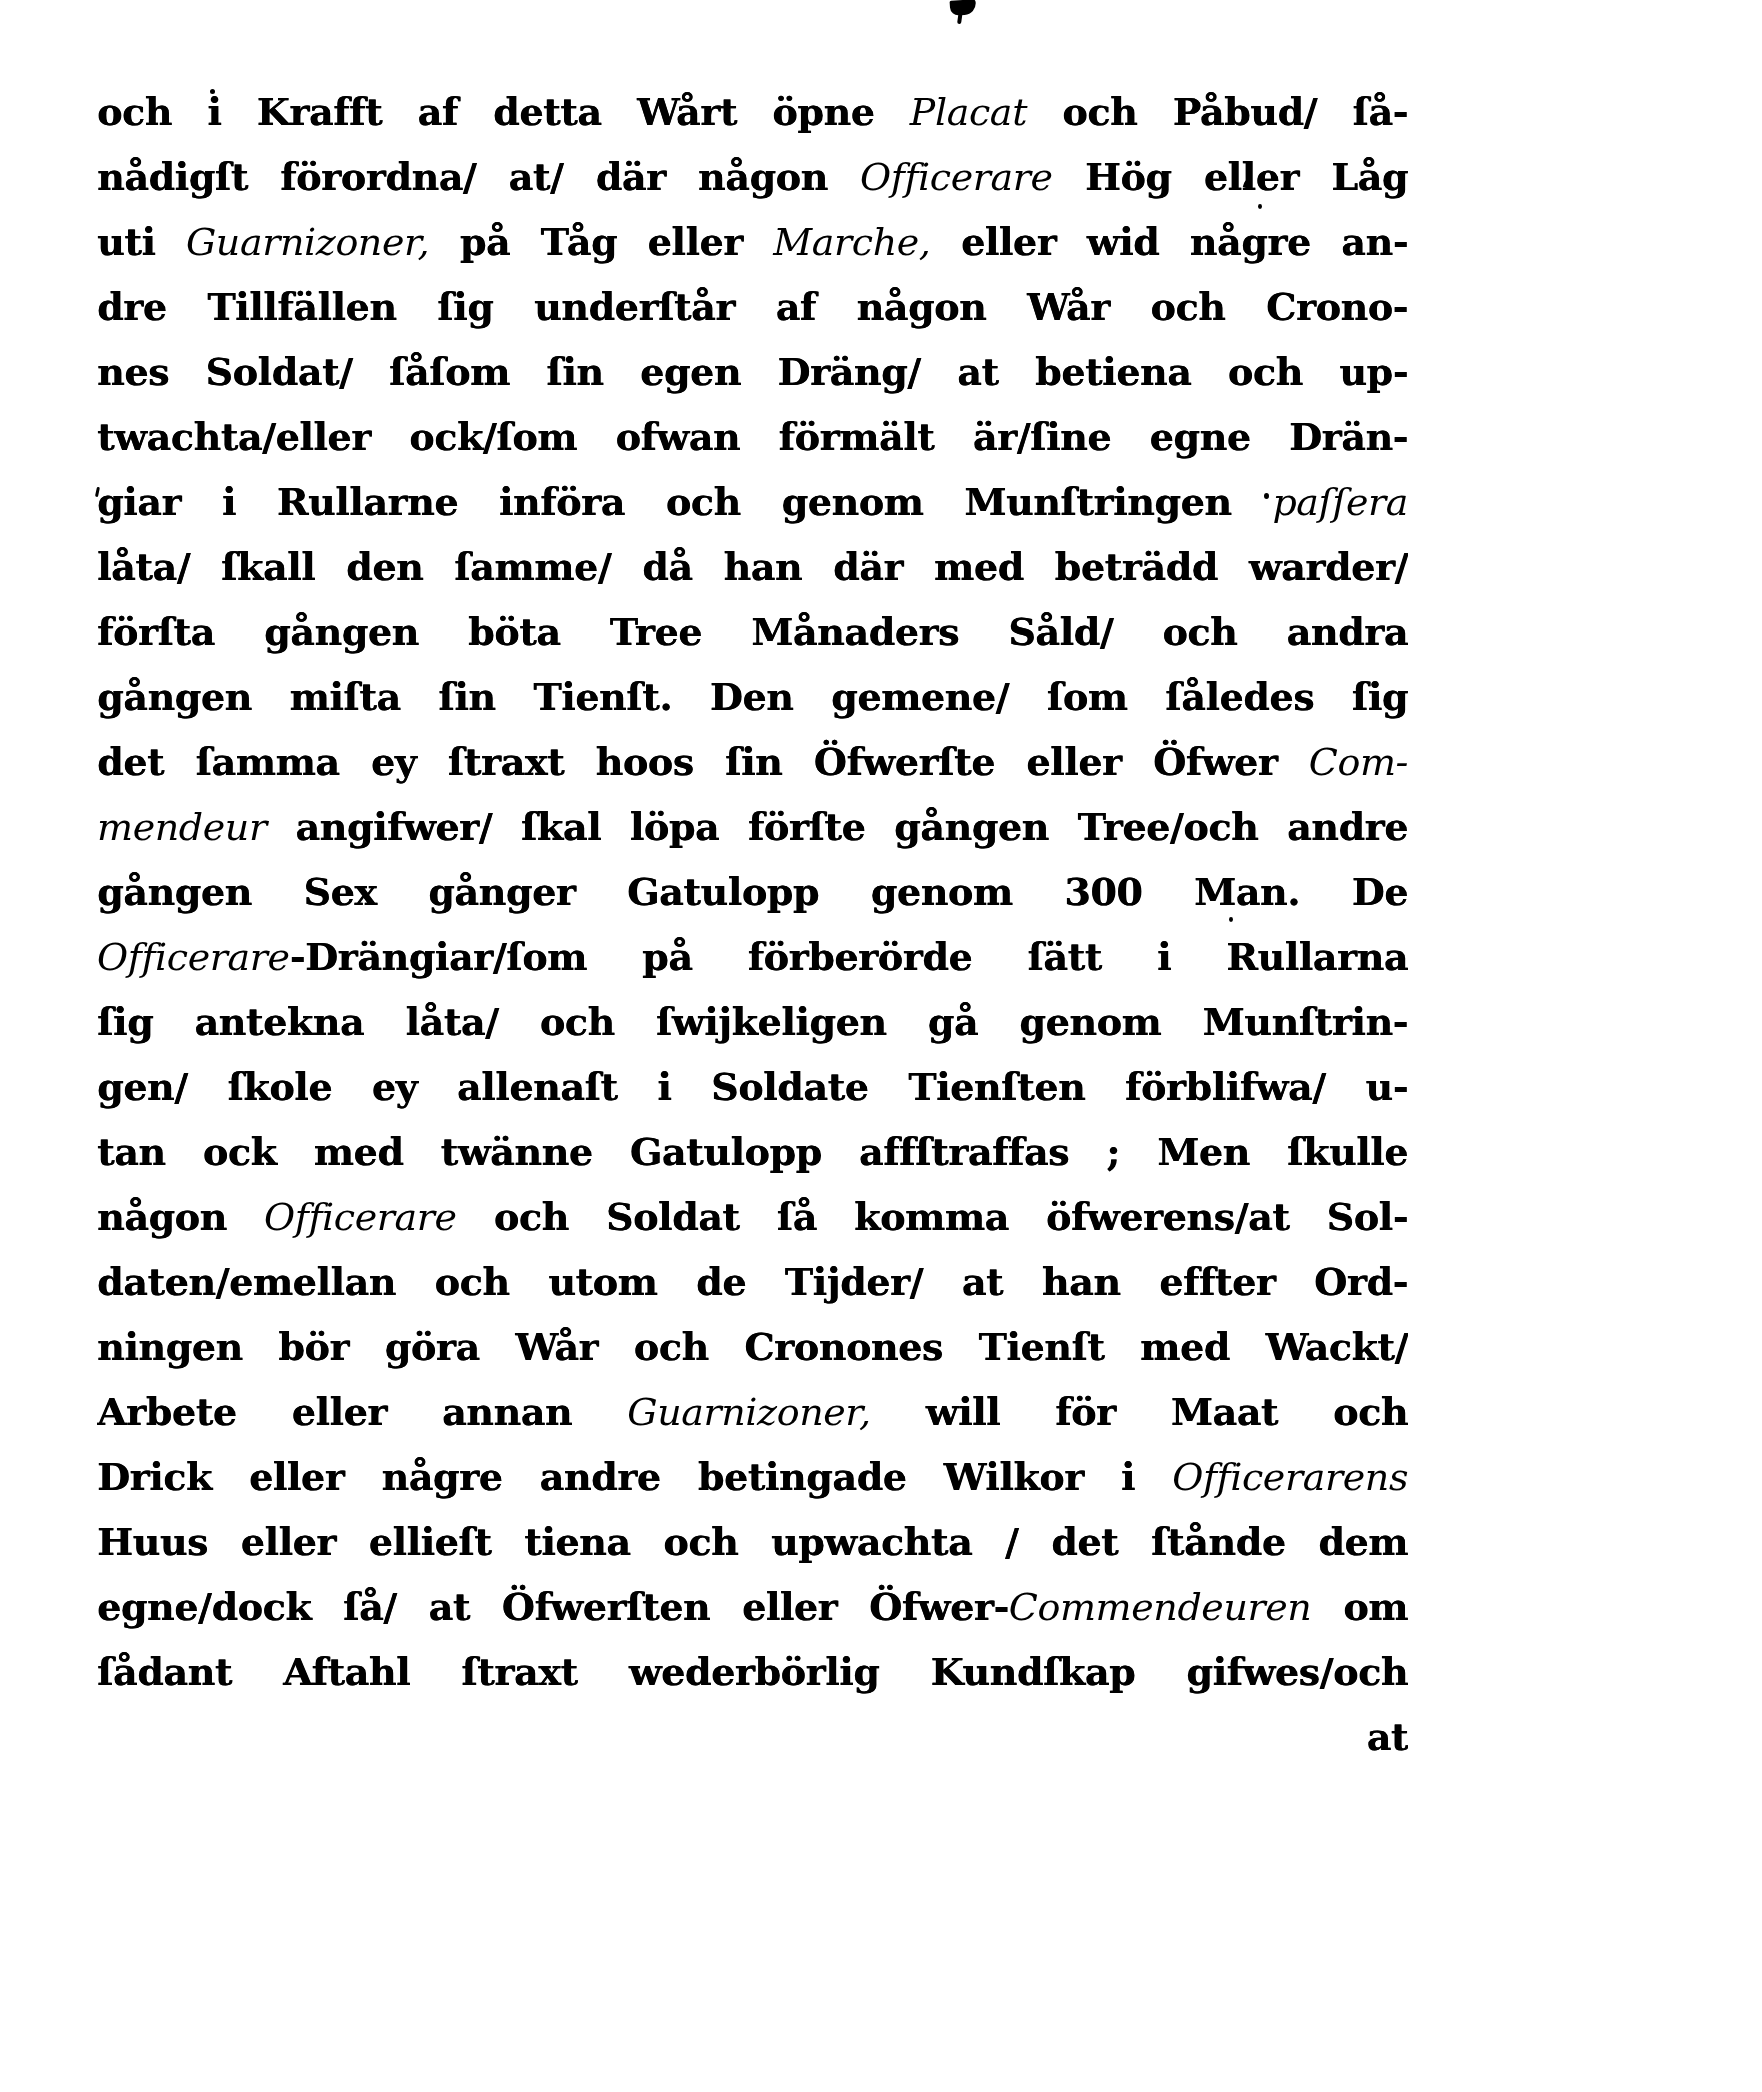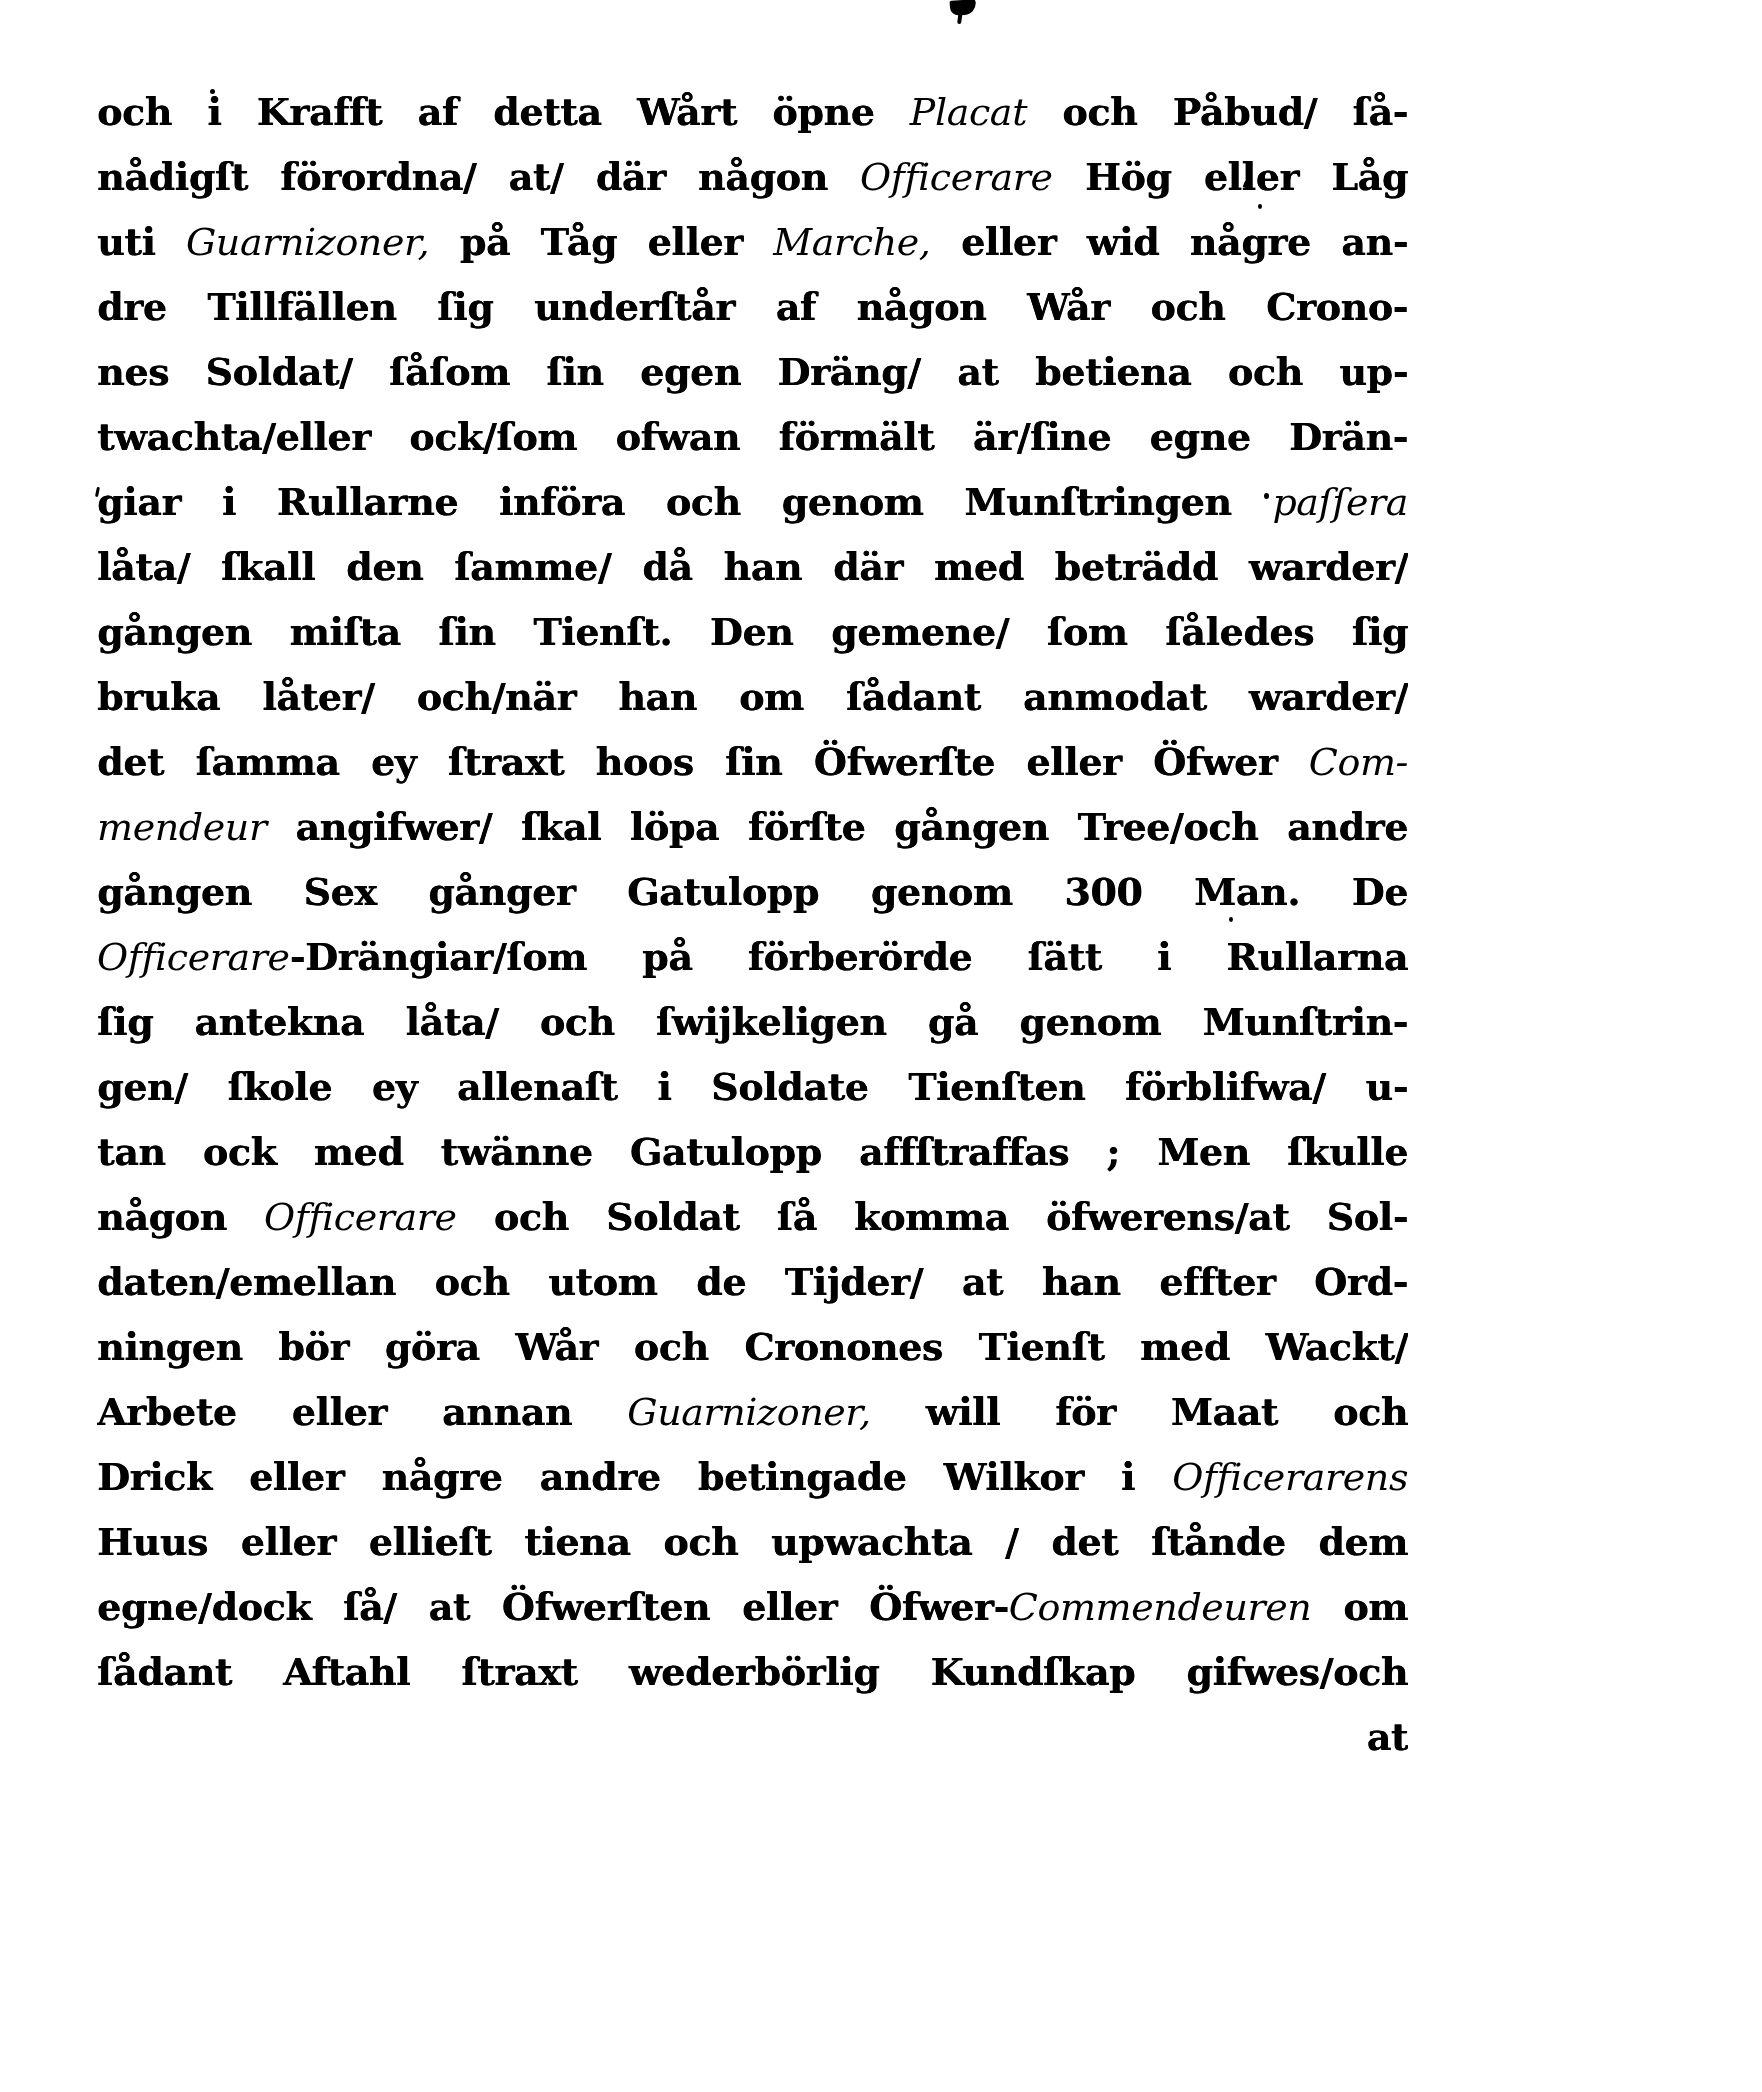--- a/index.html
+++ b/index.html
@@ -71,22 +71,22 @@
   <div class="text-block">
     <div>
         <div class="line"><span class="fraktur">och i Krafft af detta Wårt öpne </span><span class="antiqua">Placat</span><span class="fraktur"> och Påbud/ ſå-</span></div>
         <div class="line"><span class="fraktur">nådigſt förordna/ at/ där någon </span><span class="antiqua">Officerare</span><span class="fraktur"> Hög eller Låg</span></div>
         <div class="line"><span class="fraktur">uti </span><span class="antiqua">Guarnizoner,</span><span class="fraktur"> på Tåg eller </span><span class="antiqua">Marche,</span><span class="fraktur"> eller wid någre an-</span></div>
         <div class="line"><span class="fraktur">dre Tillfällen ſig underſtår af någon Wår och Crono-</span></div>
         <div class="line"><span class="fraktur">nes Soldat/ ſåſom ſin egen Dräng/ at betiena och up-</span></div>
         <div class="line"><span class="fraktur">twachta/eller ock/ſom ofwan förmält är/ſine egne Drän-</span></div>
         <div class="line"><span class="fraktur">giar i Rullarne införa och genom Munſtringen </span><span class="antiqua">paſſera</span></div>
         <div class="line"><span class="fraktur">låta/ ſkall den ſamme/ då han där med beträdd warder/</span></div>
+        <div class="line"><span class="fraktur">förſta gången böta Tree Månaders Såld/ och andra</span></div>
         <div class="line"><span class="fraktur">gången miſta ſin Tienſt. Den gemene/ ſom ſåledes ſig</span></div>
-        <div class="line"><span class="fraktur">bruka låter/ och/när han om ſådant anmodat warder/</span></div>
         <div class="line"><span class="fraktur">det ſamma ey ſtraxt hoos ſin Öfwerſte eller Öfwer </span><span class="antiqua">Com-</span></div>
         <div class="line"><span class="antiqua">mendeur</span><span class="fraktur"> angifwer/ ſkal löpa förſte gången Tree/och andre</span></div>
         <div class="line"><span class="fraktur">gången Sex gånger Gatulopp genom 300 Man. De</span></div>
         <div class="line"><span class="antiqua">Officerare</span><span class="fraktur">-Drängiar/ſom på förberörde ſätt i Rullarna</span></div>
         <div class="line"><span class="fraktur">ſig antekna låta/ och ſwijkeligen gå genom Munſtrin-</span></div>
         <div class="line"><span class="fraktur">gen/ ſkole ey allenaſt i Soldate Tienſten förblifwa/ u-</span></div>
         <div class="line"><span class="fraktur">tan ock med twänne Gatulopp affſtraffas ; Men ſkulle</span></div>
         <div class="line"><span class="fraktur">någon </span><span class="antiqua">Officerare</span><span class="fraktur"> och Soldat ſå komma öfwerens/at Sol-</span></div>
         <div class="line"><span class="fraktur">daten/emellan och utom de Tijder/ at han effter Ord-</span></div>
         <div class="line"><span class="fraktur">ningen bör göra Wår och Cronones Tienſt med Wackt/</span></div>

